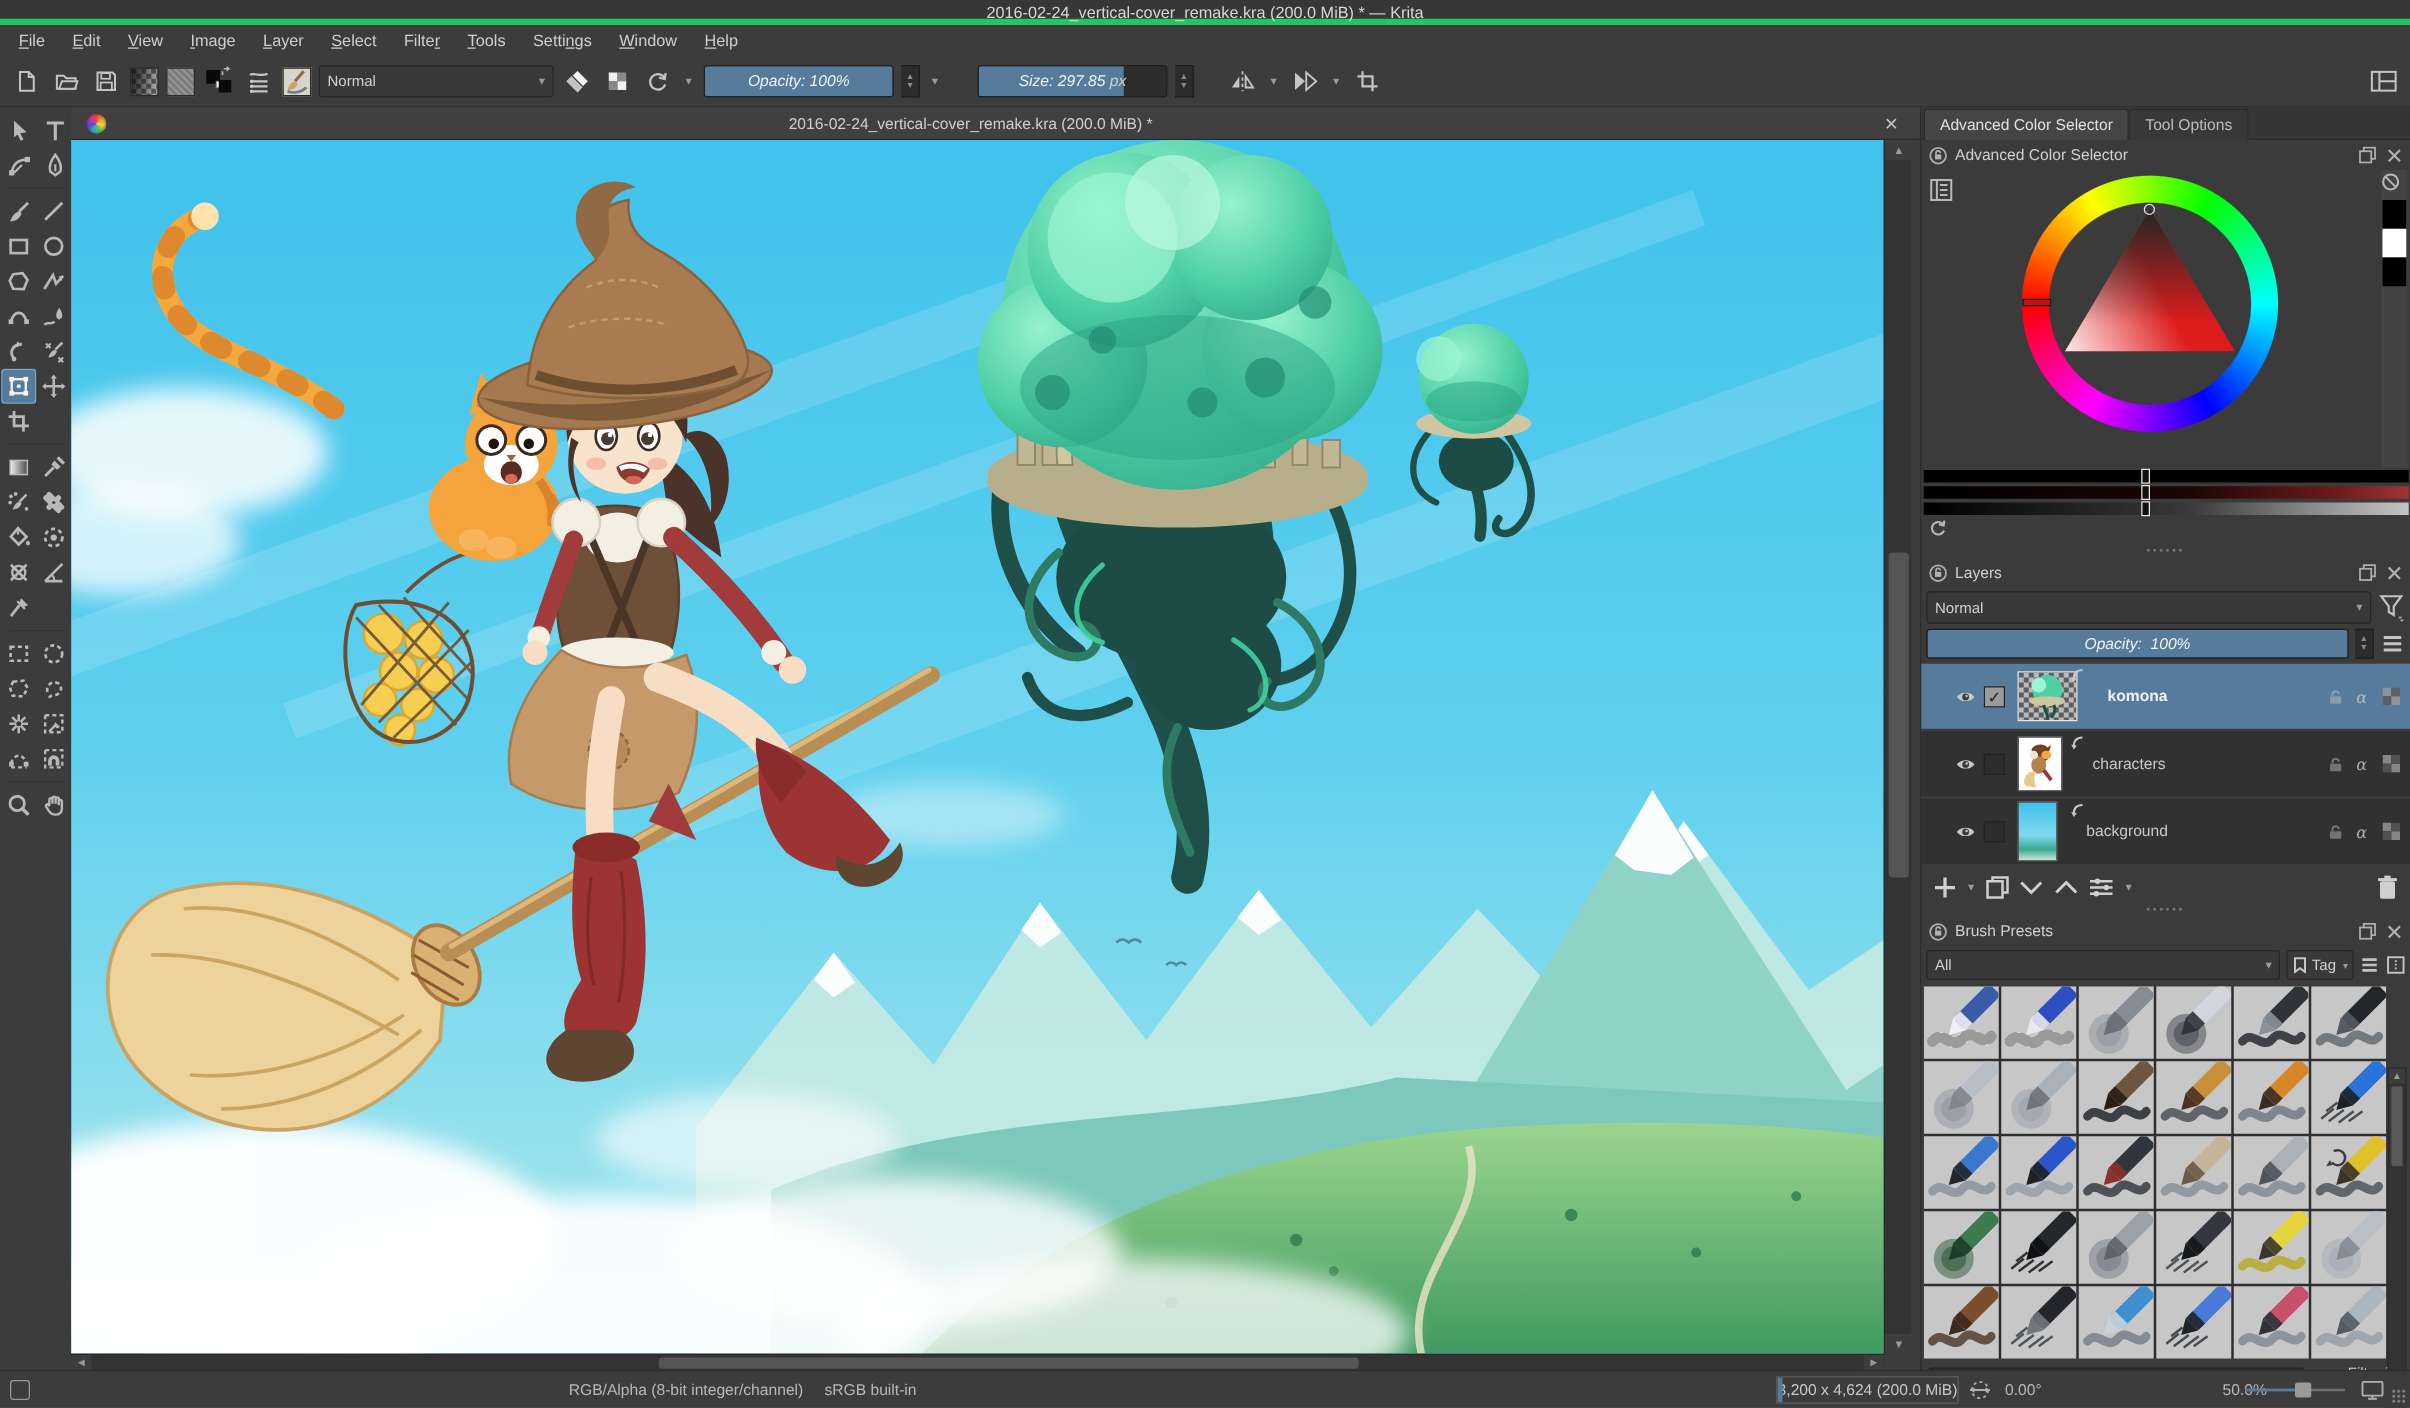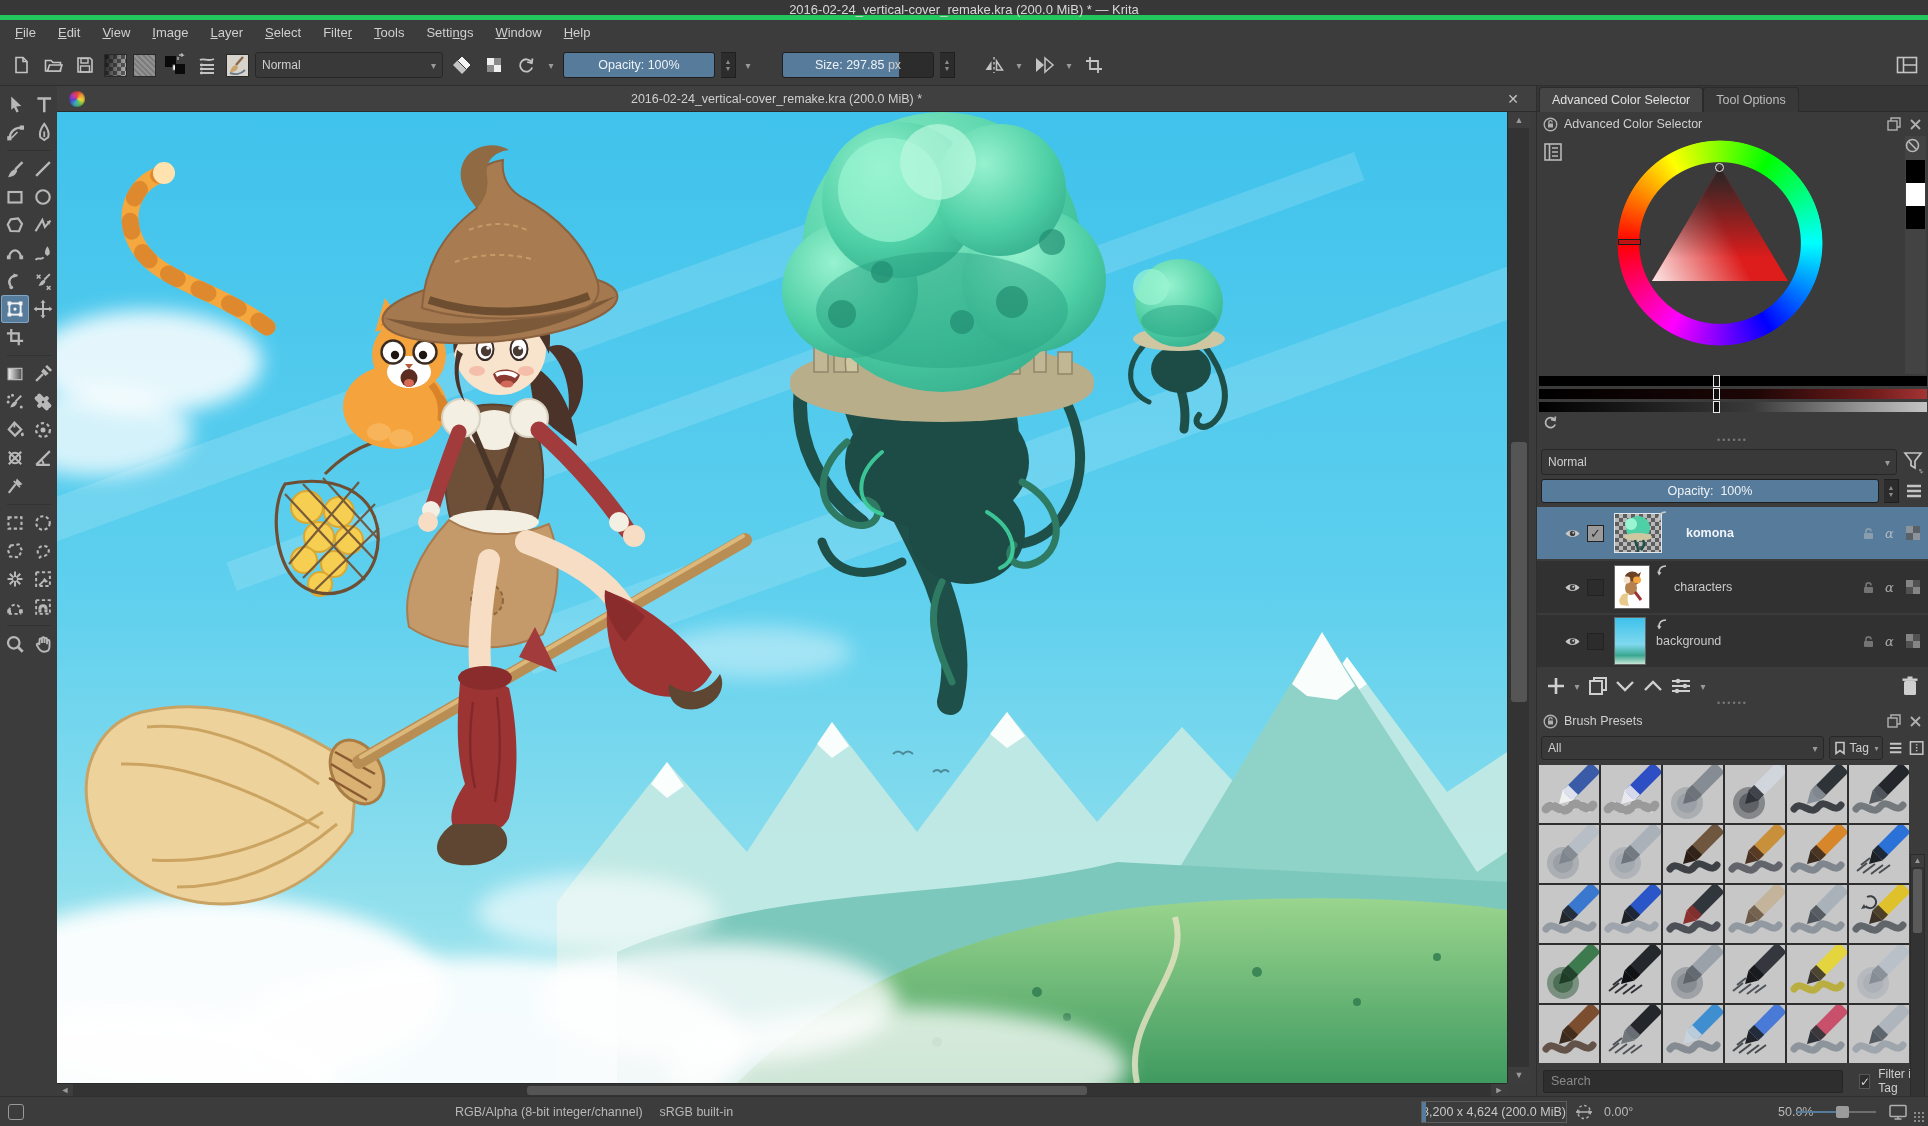--- a/index.html
+++ b/index.html
@@ -23,21 +23,21 @@
   .grad-swatch { background-image:linear-gradient(100deg, rgba(20,20,20,.95), rgba(20,20,20,0)),
      repeating-conic-gradient(#b9b9b9 0 25%, #5e5e5e 0 50%); background-size:auto, 8px 8px; }
   .pattern-swatch { background:#8a8a8a; background-image:repeating-linear-gradient(45deg,#7d7d7d 0 2px,#939393 2px 4px),
      repeating-linear-gradient(-45deg,#80808000 0 2px,#98989855 2px 4px); }
   .dropdown { height:26px; background:#393939; border:1px solid #272727; border-radius:3px; display:flex;
     align-items:center; padding:0 6px; color:#d0d0d0; }
   .dropdown .caret { margin-left:auto; color:#9a9a9a; font-size:10px; }
   .kslider { position:relative; height:26px; background:#2c2c2c; border:1px solid #1f1f1f; border-radius:3px; overflow:hidden; }
   .kslider .fill { position:absolute; left:0; top:0; bottom:0; background:#567b9b; }
   .kslider .lbl { position:absolute; inset:0; display:flex; align-items:center; justify-content:center;
-    color:#eef2f6; font-size:12.5px; white-space:pre; }
+    color:#eef2f6; font-size:12.5px; white-space:pre;font-style:italic; }
   .spin { width:15px; height:26px; background:#2c2c2c; border:1px solid #1f1f1f; border-left:none; display:flex;
     flex-direction:column; align-items:center; justify-content:center; color:#8a8a8a; font-size:7px; line-height:7px; flex:0 0 auto;}
   .mini-caret { color:#9a9a9a; font-size:10px; width:12px; text-align:center; flex:0 0 auto; }
 
   
   #main { left:0; top:86px; width:1928px; height:1010px; }
   #toolbox { left:0; top:0; width:57px; height:1010px; background:#3c3c3c; padding-top:4px;
     display:grid; grid-template-columns:28px 28px; justify-content:center; align-content:start; }
   .tool { width:28px; height:28px; display:flex; align-items:center; justify-content:center; border-radius:3px; }
   .tool.active { background:#567b9b; box-shadow:inset 0 0 0 1px #7fa6c4; }
@@ -881,20 +881,37 @@
           </div>
       </div>
       <div id="acs-bottom">
         <svg width="16" height="16" viewBox="0 0 16 16" style="margin-left:5px;">
             <path d="M12.5 5.5 A5 5 0 1 0 13.2 10.5" fill="none" stroke="#b8b8b8" stroke-width="1.7"></path>
             <path d="M13.5 2.5 L12.9 6.4 L9 5.4" fill="none" stroke="#b8b8b8" stroke-width="1.7"></path>
           </svg>
       </div>
       <div class="dot-splitter">••••••</div>
 
+      <div class="docker-header">
+        <svg width="15" height="15" viewBox="0 0 15 15">
+            <circle cx="7.5" cy="7.5" r="6.3" fill="none" stroke="#b0b0b0" stroke-width="1.4"></circle>
+            <rect x="5" y="6.5" width="5" height="4" fill="#b0b0b0"></rect>
+            <path d="M5.8 6.5 V5.4 a1.7 1.7 0 0 1 3.4 0" fill="none" stroke="#b0b0b0" stroke-width="1.3"></path>
+          </svg>
+        <span>Layers</span>
+        <span class="hicons">
+          <svg width="14" height="14" viewBox="0 0 14 14">
+              <rect x="1" y="4" width="9" height="9" fill="none" stroke="#b0b0b0" stroke-width="1.4"></rect>
+              <path d="M4 4 V1 H13 V10 H10" fill="none" stroke="#b0b0b0" stroke-width="1.4"></path>
+            </svg>
+          <svg width="13" height="13" viewBox="0 0 13 13">
+              <path d="M2 2 L11 11 M11 2 L2 11" stroke="#b0b0b0" stroke-width="1.8"></path>
+            </svg>
+        </span>
+      </div>
       <div style="display:flex; align-items:center; padding:3px 4px 0; gap:5px;">
         <div class="dropdown" style="flex:1;">
           <span>Normal</span>
           <span class="caret">▾</span>
         </div>
         <svg width="22" height="24" viewBox="0 0 22 24">
             <path d="M3 3 H19 L13 11 V18 L9 15.5 V11 Z" fill="none" stroke="#c4c4c4" stroke-width="1.7"></path>
             <path d="M17 20 l2.5 0" stroke="#9a9a9a" stroke-width="1.5"></path>
             <polygon points="17.5,21.5 21.5,21.5 19.5,23.5" fill="#9a9a9a"></polygon>
           </svg>
@@ -998,21 +1015,21 @@
               </svg>
             </div>
             <div class="lcheck"></div>
             <div class="lthumb" style="width: 32px; height: 48px;">
               <div style="width:30px;height:48px;background:linear-gradient(#3fc2ec 0%,#7fd8ee 55%,#3aa890 78%,#e8f4e8 100%);"></div>
             </div>
             <div class="larrow" style="left: 118px;"><svg width="13" height="13" viewBox="0 0 13 13">
                 <path d="M11 2 C6 2 4 4.5 4 9" fill="none" stroke="#c8c8c8" stroke-width="1.6"></path>
                 <polygon points="4,11.5 2,7.5 6.5,8.5" fill="#c8c8c8"></polygon>
               </svg></div>
-            <span class="lname" style="margin-left: 0;">background</span>
+            <span class="lname" style="margin-left: 13px;">background</span>
             <span class="licons">
               <svg width="15" height="15" viewBox="0 0 15 15" opacity="0.55">
                 <rect x="3" y="7" width="9" height="6" rx="1" fill="#c8c8c8"></rect>
                 <path d="M5 7 V5.4 a2.5 2.5 0 0 1 5 0" fill="none" stroke="#c8c8c8" stroke-width="1.6"></path>
               </svg>
               <svg width="16" height="15" viewBox="0 0 16 15">
                 <text x="2" y="12" font-size="13" fill="#c8c8c8" font-style="italic" font-family="DejaVu Serif,serif">α</text>
               </svg>
               <svg width="14" height="14" viewBox="0 0 14 14">
                 <rect x="0" y="0" width="7" height="7" fill="#9a9a9a"></rect>

